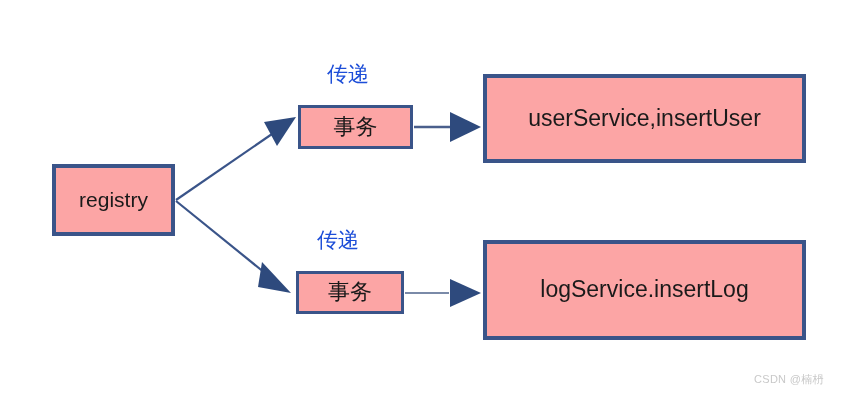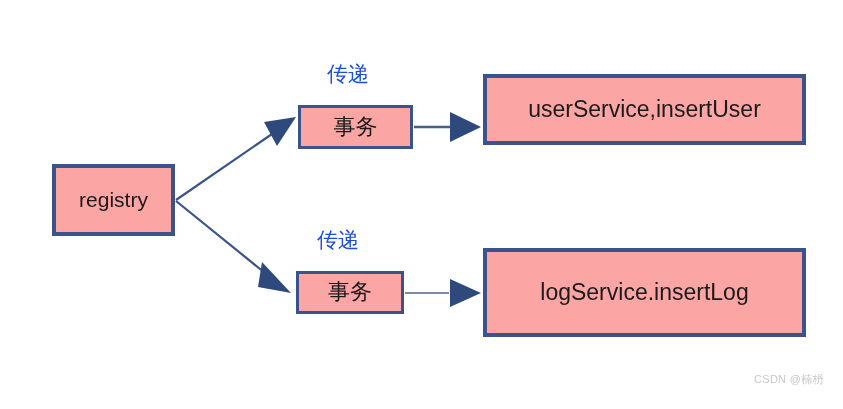--- a/index.html
+++ b/index.html
@@ -49,25 +49,25 @@
     width: 108px;
     height: 43px;
   }
   .node-service {
     left: 483px;
     width: 323px;
     font-size: 23px;
   }
   .node-service-top {
     top: 74px;
-    height: 71px;
+    height: 89px;
   }
   .node-service-bottom {
-    top: 248px;
-    height: 89px;
+    top: 240px;
+    height: 100px;
   }
   .edge-label {
     position: absolute;
     font-size: 21px;
     color: #1d4ed8;
     white-space: nowrap;
   }
   .edge-label-top { left: 327px; top: 60px; }
   .edge-label-bottom { left: 317px; top: 226px; }
   #arrows {

